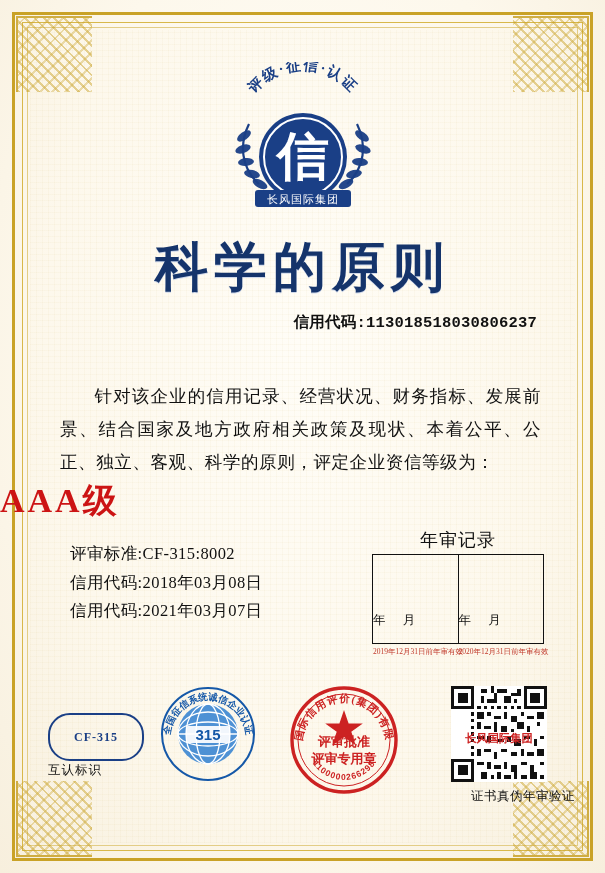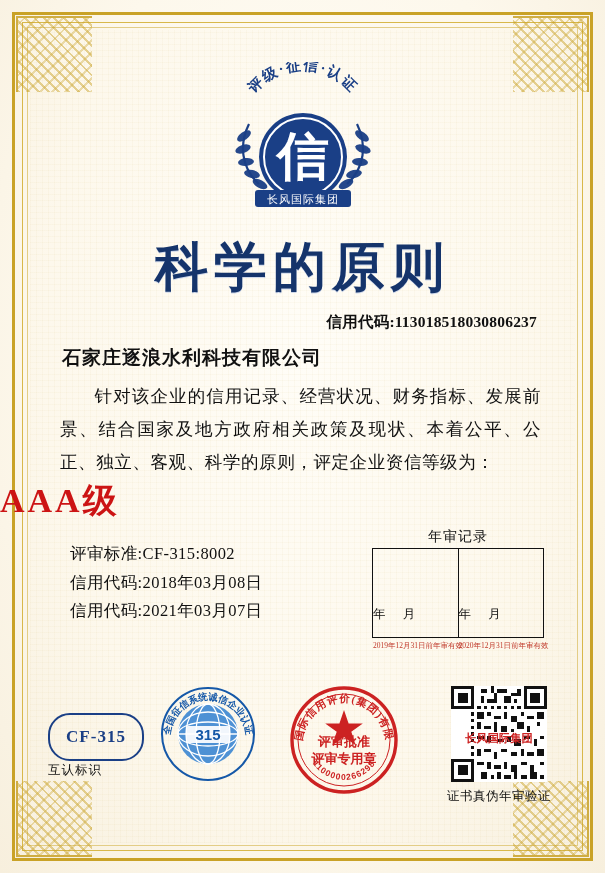--- a/index.html
+++ b/index.html
@@ -66,21 +66,21 @@
     font-family:"Liberation Serif", serif;
     font-size:53px;
     font-weight:bold;
     letter-spacing:6px;
     color:#15346b;
     text-shadow:0 1px 0 #cfd8ea;
   }
   .credit-code{
     position:absolute;right:68px;top:312px;
     font-size:15.5px;color:#111;
-    font-family:Liberation Serif, serif;
+    font-family:Liberation Mono, monospace;
     font-weight:bold;
     letter-spacing:.2px;
   }
   .company{
     position:absolute;left:62px;top:345px;
     font-size:19px;font-weight:bold;color:#111;
     letter-spacing:1px;
   }
   .para{
     position:absolute;left:60px;right:64px;top:380px;
@@ -104,21 +104,21 @@
     font-size:16.5px;line-height:28.5px;color:#111;
     letter-spacing:.4px;
   }
   .info div{white-space:nowrap;margin-left:12px;}
 
   
   .review{
     position:absolute;left:372px;top:528px;width:172px;
   }
   .review-title{
-    font-size:14px;color:#111;text-align:center;
+    font-size:18px;color:#111;text-align:center;
     padding-bottom:2px;letter-spacing:1px;font-family:Liberation Mono, monospace;
   }
   .review-box{
     border:1px solid #111;height:88px;display:flex;
   }
   .review-cell{
     flex:1;position:relative;
   }
   .review-cell + .review-cell{border-left:1px solid #111;}
   .cell-ym{
@@ -129,35 +129,35 @@
     position:absolute;left:0;right:0;bottom:-14px;
     text-align:center;font-size:7.5px;color:#c0392b;letter-spacing:0;
     white-space:nowrap;
   }
 
   
   .cf315{
     position:absolute;left:48px;top:713px;width:92px;height:44px;
     border:2px solid #1a3f86;border-radius:22px;
     display:flex;align-items:center;justify-content:center;
-    color:#1a3f86;font-weight:bold;font-size:17px;letter-spacing:1px;
+    color:#1a3f86;font-weight:bold;font-size:12px;letter-spacing:1px;
     font-family:"Liberation Serif", serif;
   }
   .cf315-label{
     position:absolute;left:48px;top:762px;width:92px;text-align:left;
     font-size:12.5px;color:#111;letter-spacing:1px;
   }
   .seal-globe{position:absolute;left:160px;top:686px;width:96px;height:96px;}
   .seal-red{position:absolute;left:288px;top:684px;width:112px;height:112px;}
   .qr{
     position:absolute;right:58px;top:686px;width:96px;height:96px;
     background:#fff;
   }
   .qr-label{
-    position:absolute;right:30px;top:788px;width:152px;text-align:center;
+    position:absolute;right:30px;top:788px;width:152px;text-align:right;
     font-size:12.5px;color:#111;letter-spacing:.5px;
   }
 </style>
 </head>
 <body>
 
 <div class="page">
 
   <div class="guilloche"></div>
   <div class="frame-outer"></div>
@@ -203,21 +203,20 @@
         <rect x="36" y="128" width="96" height="17" rx="3" fill="#1a3f86"></rect>
         <text x="84" y="141" text-anchor="middle" font-size="11" fill="#ffffff" letter-spacing="1" font-family="'Liberation Serif', serif">长风国际集团</text>
       </svg>
     </div>
   </div>
 
   <div class="title">科学的原则</div>
 
   <div class="credit-code">信用代码:113018518030806237</div>
 
-  <div class="company">石家庄逐浪水利科技有限公司</div>
 
   <div class="para"><span class="indent"></span><span>针对该企业的信用记录、经营状况、财务指标、发展前景、结合国家及地方政府相关政策及现状、本着公平、公正、独立、客观、科学的原则，评定企业资信等级为：</span></div>
 
   <div class="grade">AAA级</div>
 
   <div class="info">
     <div>评审标准:CF-315:8002</div>
     <div>信用代码:2018年03月08日</div>
     <div>信用代码:2021年03月07日</div>
   </div>

